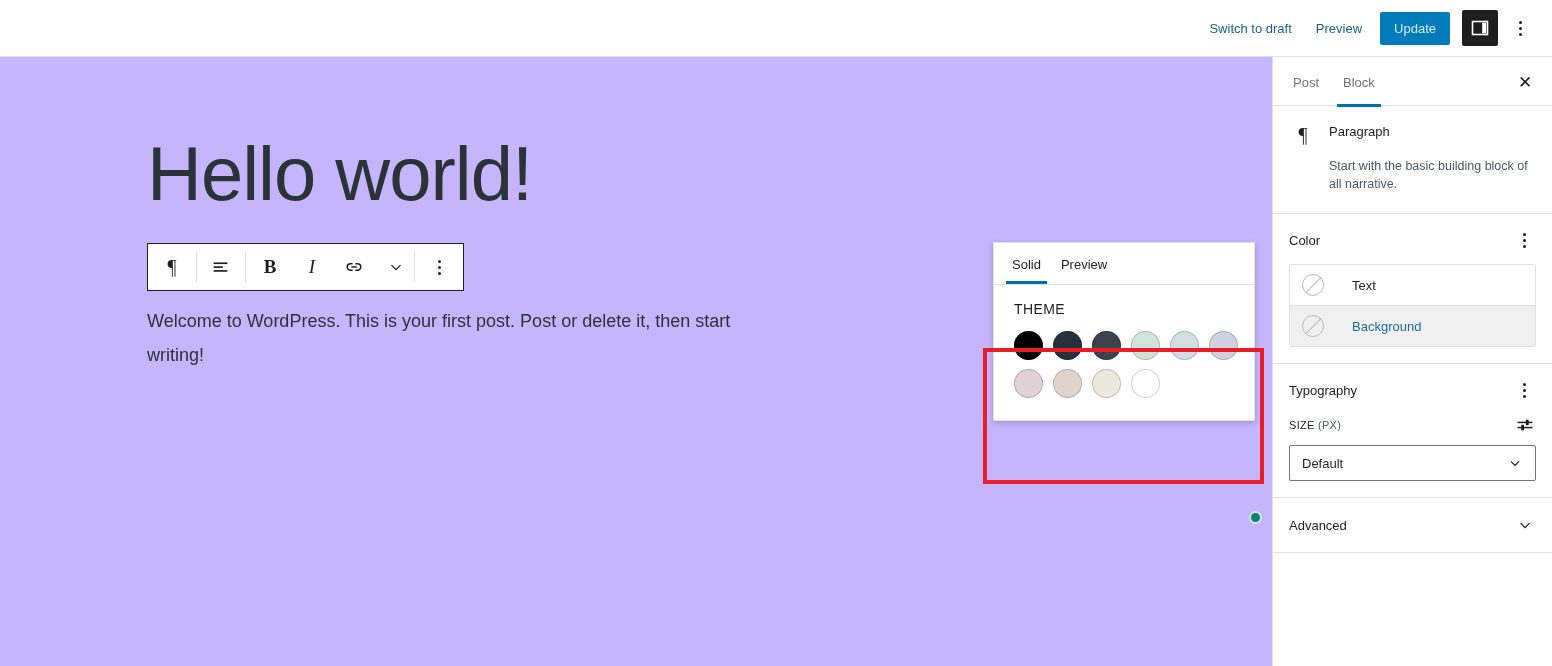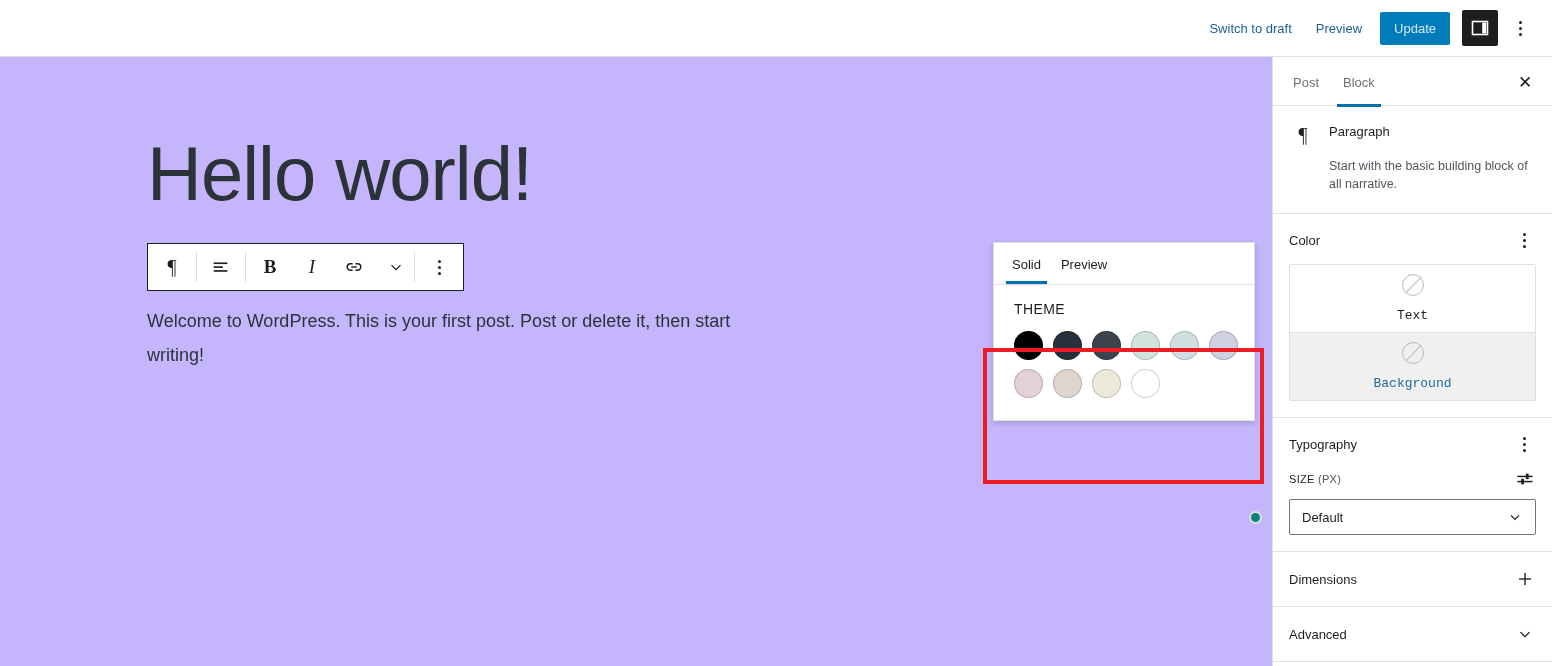--- a/index.html
+++ b/index.html
@@ -174,26 +174,25 @@
     display: flex; align-items: center; justify-content: space-between;
     margin-bottom: 12px;
   }
   .panel-title { font-size: 13px; color: #1e1e1e; }
   .panel-kebab {
     width: 24px; height: 24px; background: none; border: none; cursor: pointer;
     display: flex; align-items: center; justify-content: center;
   }
   .color-rows { border: 1px solid #e0e0e0; border-radius: 2px; overflow: hidden; }
   .color-row {
-    display: flex; align-items: center; gap: 12px;
+    display: flex; align-items: center; gap: 28px;
     padding: 9px 12px; cursor: pointer;
     background: #ffffff; border: none; width: 100%;
-    font-family: Liberation Mono, monospace;
+    font-family: Liberation Sans, sans-serif;
     border-bottom: 1px solid #e0e0e0;
-    flex-direction: column;
   }
   .color-row:last-child { border-bottom: none; }
   .color-row.selected { background: #f0f0f0; }
   .color-row .lbl { font-size: 13px; color: #1e1e1e; }
   .color-row.selected .lbl { color: #1e6a9e; }
   .slash-circle {
     width: 22px; height: 22px; border-radius: 50%;
     border: 1px solid #bbb; position: relative; flex-shrink: 0;
   }
   .slash-circle::after {
@@ -387,29 +386,20 @@
       </button>
     </div>
     <div class="size-select">
       <span>Default</span>
       <svg width="16" height="16" viewBox="0 0 24 24">
         <path d="M6 9.5l6 6 6-6" stroke="#1e1e1e" stroke-width="1.8" fill="none"></path>
       </svg>
     </div>
   </div>
 
-  <button class="collapsed-panel">
-    <span class="t">Dimensions</span>
-    <span class="icon-btn">
-      <svg width="18" height="18" viewBox="0 0 24 24">
-        <rect x="4" y="11.1" width="16" height="1.8" fill="#1e1e1e"></rect>
-        <rect x="11.1" y="4" width="1.8" height="16" fill="#1e1e1e"></rect>
-      </svg>
-    </span>
-  </button>
 
   <button class="collapsed-panel">
     <span class="t">Advanced</span>
     <span class="icon-btn">
       <svg width="18" height="18" viewBox="0 0 24 24">
         <path d="M6 9.5l6 6 6-6" stroke="#1e1e1e" stroke-width="1.8" fill="none"></path>
       </svg>
     </span>
   </button>
 </div>

